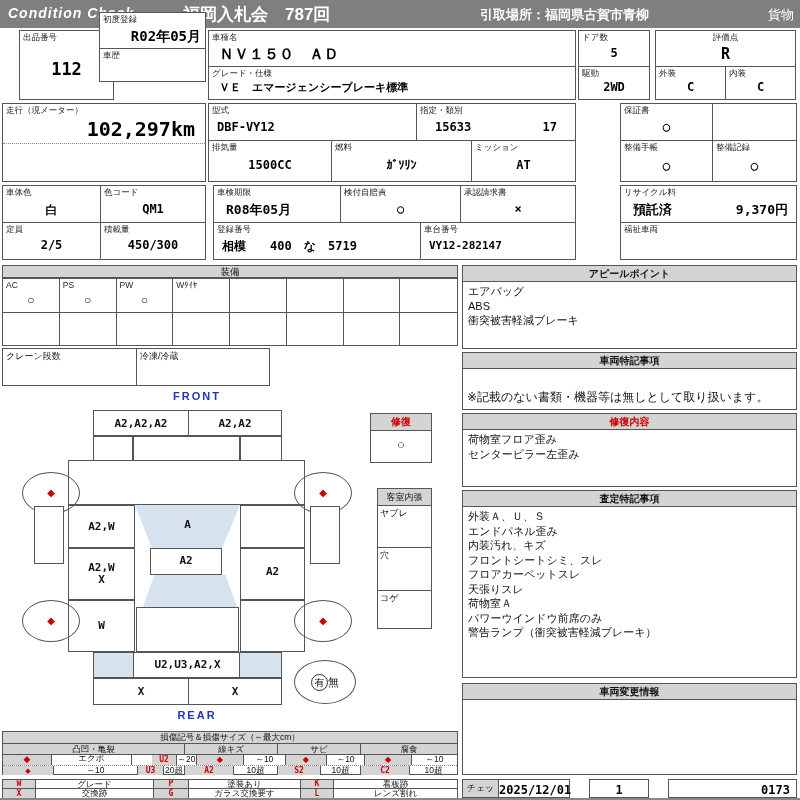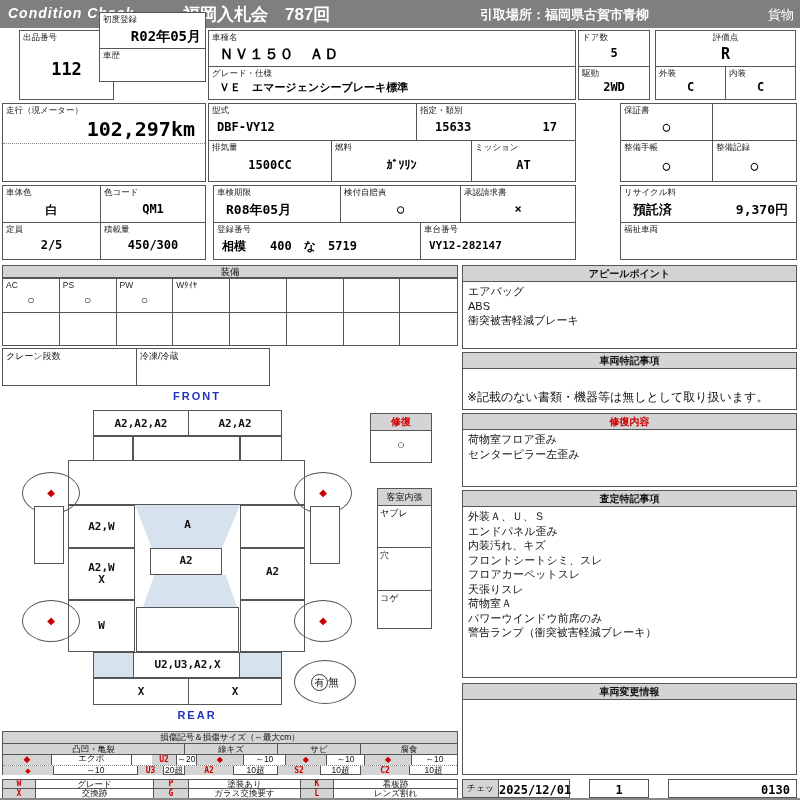--- a/index.html
+++ b/index.html
@@ -430,17 +430,17 @@
   <div class="box" style="left:462px;top:779px;width:37px;height:19px;background:#d4d4d4;text-align:center;font-size:9px;line-height:17px;">
     <span>チェック</span>
   </div>
   <div class="box" style="left:498px;top:779px;width:72px;height:19px;text-align:center;">
     <span class="val" style="position:static;font-size:12px;line-height:17px;">2025/12/01</span>
   </div>
   <div class="box" style="left:589px;top:779px;width:60px;height:19px;text-align:center;">
     <span class="val" style="position:static;font-size:12px;line-height:17px;">1</span>
   </div>
   <div class="box" style="left:668px;top:779px;width:129px;height:19px;text-align:right;">
-    <span class="val" style="position:static;font-size:12px;line-height:17px;padding-right:6px;">0130</span>
+    <span class="val" style="position:static;font-size:12px;line-height:17px;padding-right:6px;">0173</span>
   </div>
 
   <div class="abs" style="left:0;top:798px;width:800px;height:2px;background:#888;"></div>
 </div>
 
 </body></html>

